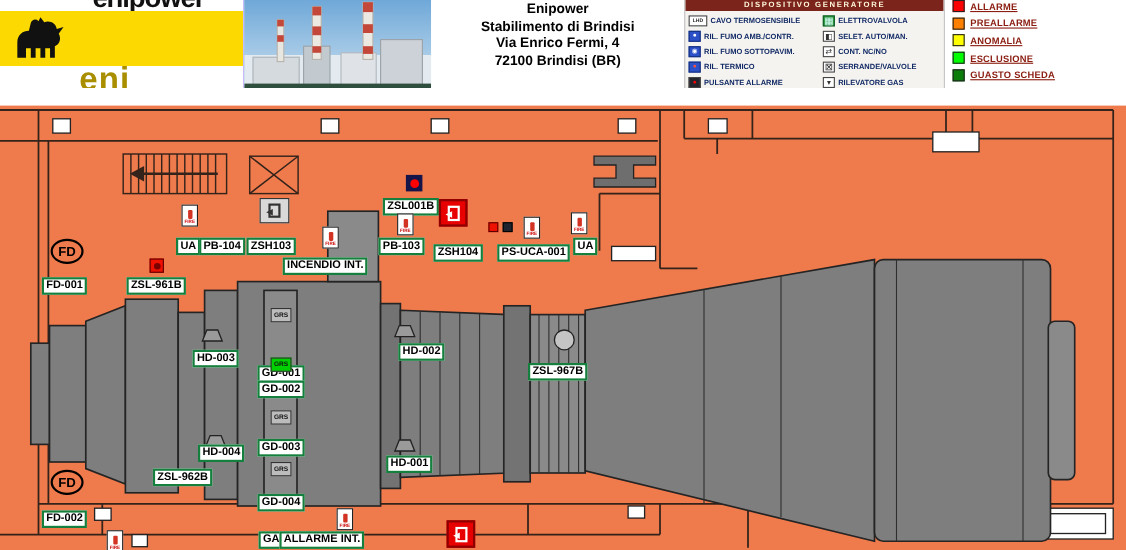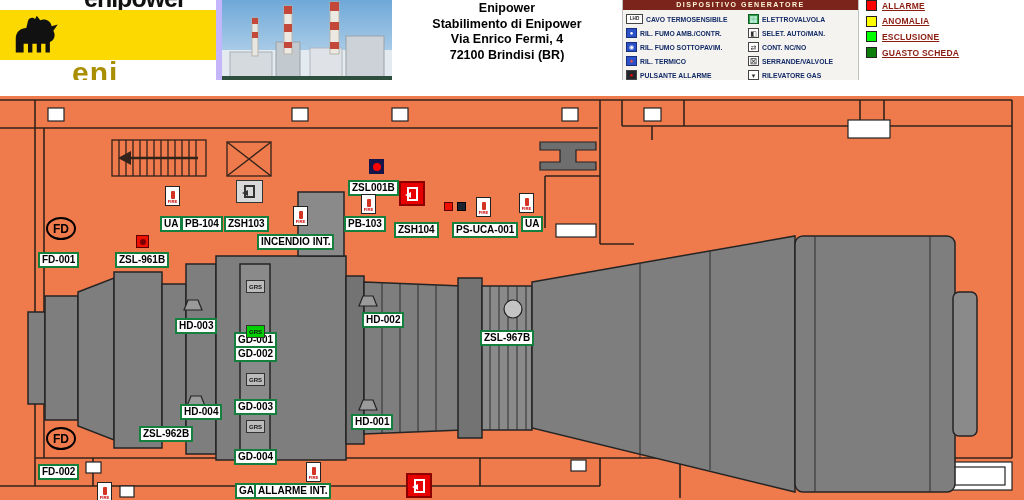--- a/index.html
+++ b/index.html
@@ -2,21 +2,21 @@
 <html><head>
 <meta charset="utf-8">
 <style>
   *{box-sizing:border-box;margin:0;padding:0}
   html,body{background:#fff}
   body{width:1024px;height:500px;overflow:hidden;font-family:"Liberation Sans",sans-serif}
   #app{position:relative;width:1024px;height:500px;background:#fff}
 
   
   .hpanel{position:absolute;top:0;height:80px;overflow:hidden}
-  #logo-panel{left:0;width:222px;background:#fff;border-right:6px solid #c4b5fd}
+  #logo-panel{left:0;width:222px;background:#fff;border-right:1px solid #c4b5fd}
   #brand-wordmark{position:absolute;left:84px;top:-16px;font-size:25px;font-weight:bold;color:#111;letter-spacing:-1px}
   #yellow-band{position:absolute;left:0;top:10px;width:222px;height:50px;background:#FCD900}
   #eni-text{position:absolute;left:72px;top:56px;font-size:30px;font-weight:bold;color:#a98f00;letter-spacing:1px}
   #photo-panel{left:222px;width:170px;background:#9cc0dd}
   #info-panel{left:392px;width:230px;background:#fff;text-align:center;color:#000;padding-top:1px}
   #info-panel div{font-weight:bold;font-size:12.5px;line-height:15.5px;white-space:nowrap}
   #device-legend{left:622px;width:236px;background:#f4f3ef;border-left:1px solid #c0c0c0}
   #device-title{height:10px;background:#7b241c;color:#fdf6d8;font-size:7px;font-weight:bold;text-align:center;line-height:10px;letter-spacing:1.5px;overflow:hidden}
   #device-cols{display:flex;padding-top:2px}
   .dcol{display:flex;flex-direction:column}
@@ -106,21 +106,21 @@
       <rect x="108" y="2" width="9" height="9" fill="#c4483a"></rect>
         <rect x="108" y="22" width="9" height="8" fill="#c4483a"></rect>
         <rect x="108" y="42" width="9" height="7" fill="#c4483a"></rect>
       <rect x="0" y="76" width="170" height="12" fill="#2f4f3e"></rect>
       <rect x="0" y="88" width="170" height="8" fill="#8fa5a0"></rect>
     </svg>
   </div>
 
   <div class="hpanel" id="info-panel">
     <div>Enipower</div>
-    <div>Stabilimento di Enipower</div>
+    <div>Stabilimento di Brindisi</div>
     <div>Via Enrico Fermi, 4</div>
     <div>72100 Brindisi (BR)</div>
   </div>
 
   <div class="hpanel" id="device-legend">
     <div id="device-title">DISPOSITIVO GENERATORE</div>
     <div id="device-cols">
       <div class="dcol" id="legend-left">
           <div class="drow">
             <span class="licon licon-lhd">LHD</span>
@@ -174,20 +174,24 @@
           </div>
         </div>
     </div>
   </div>
 
   <div class="hpanel" id="status-legend">
     <div id="status-rows">
         <div class="srow">
           <span class="swatch" style="background: rgb(255, 0, 0);"></span>
           <span class="slabel">ALLARME</span>
+        </div>
+        <div class="srow">
+          <span class="swatch" style="background: rgb(255, 128, 0);"></span>
+          <span class="slabel">PREALLARME</span>
         </div>
         <div class="srow">
           <span class="swatch" style="background: rgb(255, 255, 0);"></span>
           <span class="slabel">ANOMALIA</span>
         </div>
         <div class="srow">
           <span class="swatch" style="background: rgb(0, 255, 0);"></span>
           <span class="slabel">ESCLUSIONE</span>
         </div>
         <div class="srow">

